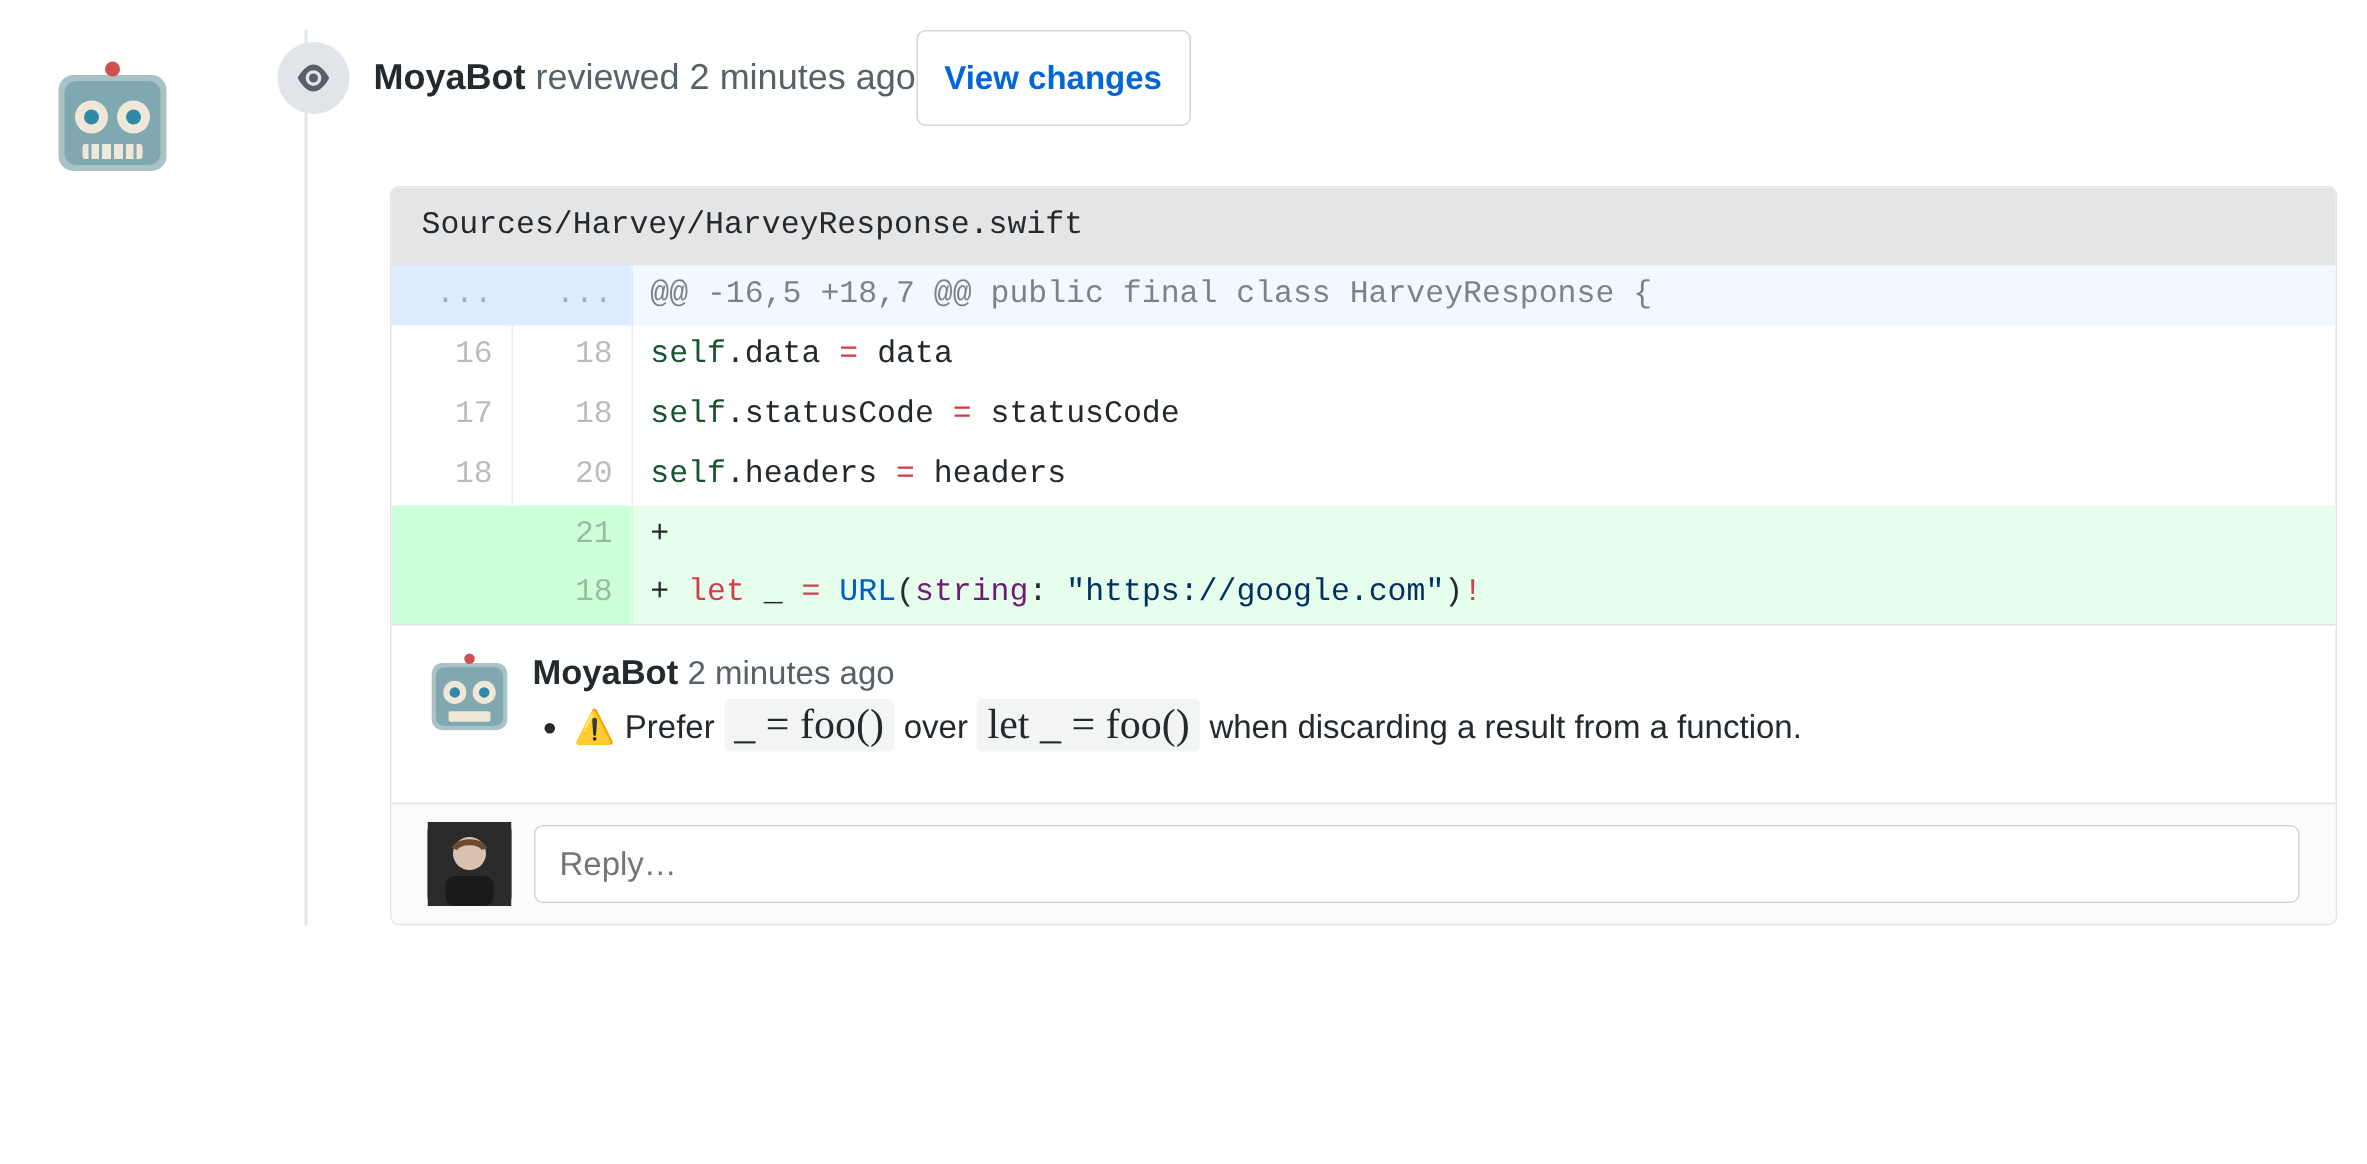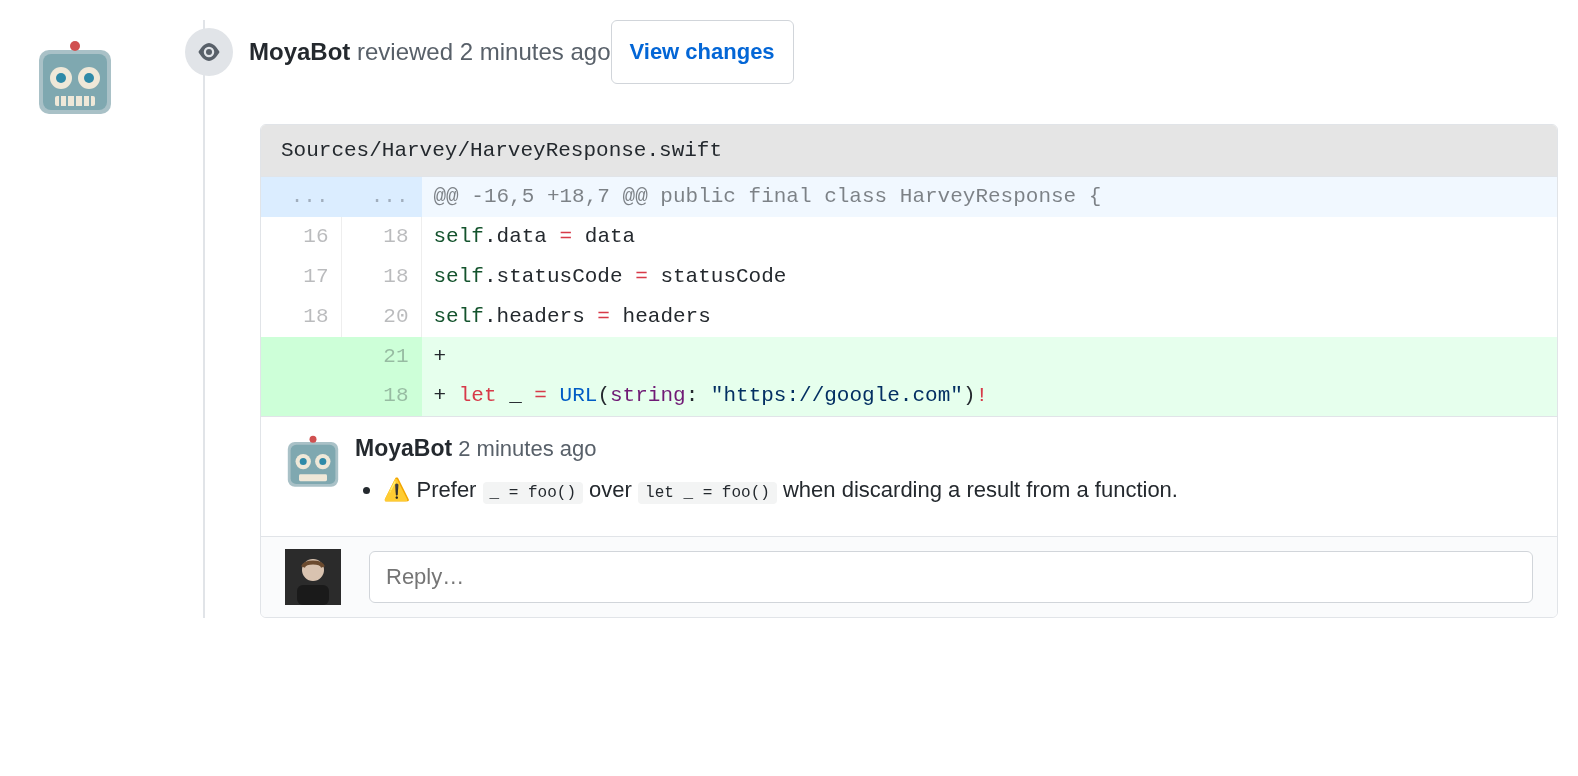--- a/index.html
+++ b/index.html
@@ -108,35 +108,35 @@
     gap: 14px;
     border-top: 1px solid #e1e4e8;
   }
   .comment-block .avatar-sm {
     width: 56px;
     height: 56px;
     border-radius: 6px;
     flex-shrink: 0;
   }
   .comment-body { flex: 1; font-size: 22px; color: #24292e; }
-  .comment-meta { margin-bottom: 10px; }
+  .comment-meta { }
   .comment-meta strong { font-size: 23px; font-weight: 600; }
   .comment-meta .time { color: #586069; font-size: 22px; }
   .comment-list { list-style: disc; padding-left: 28px; line-height: 1.6; }
   .snippet {
     background: rgba(27,31,35,0.05);
     border-radius: 4px;
     padding: 2px 7px;
-    font-family: Liberation Mono, monospace;
-    font-size: 16px;
+    font-family: Liberation Serif, serif;
+    font-size: 28px;
   }
   .reply-row {
     display: flex;
     align-items: center;
-    gap: 28px;
+    gap: 15px;
     padding: 12px 24px;
     background: #fafbfc;
     border-top: 1px solid #e1e4e8;
   }
   .reply-row .avatar-sm {
     width: 56px;
     height: 56px;
     border-radius: 6px;
   }
   .reply-input {

